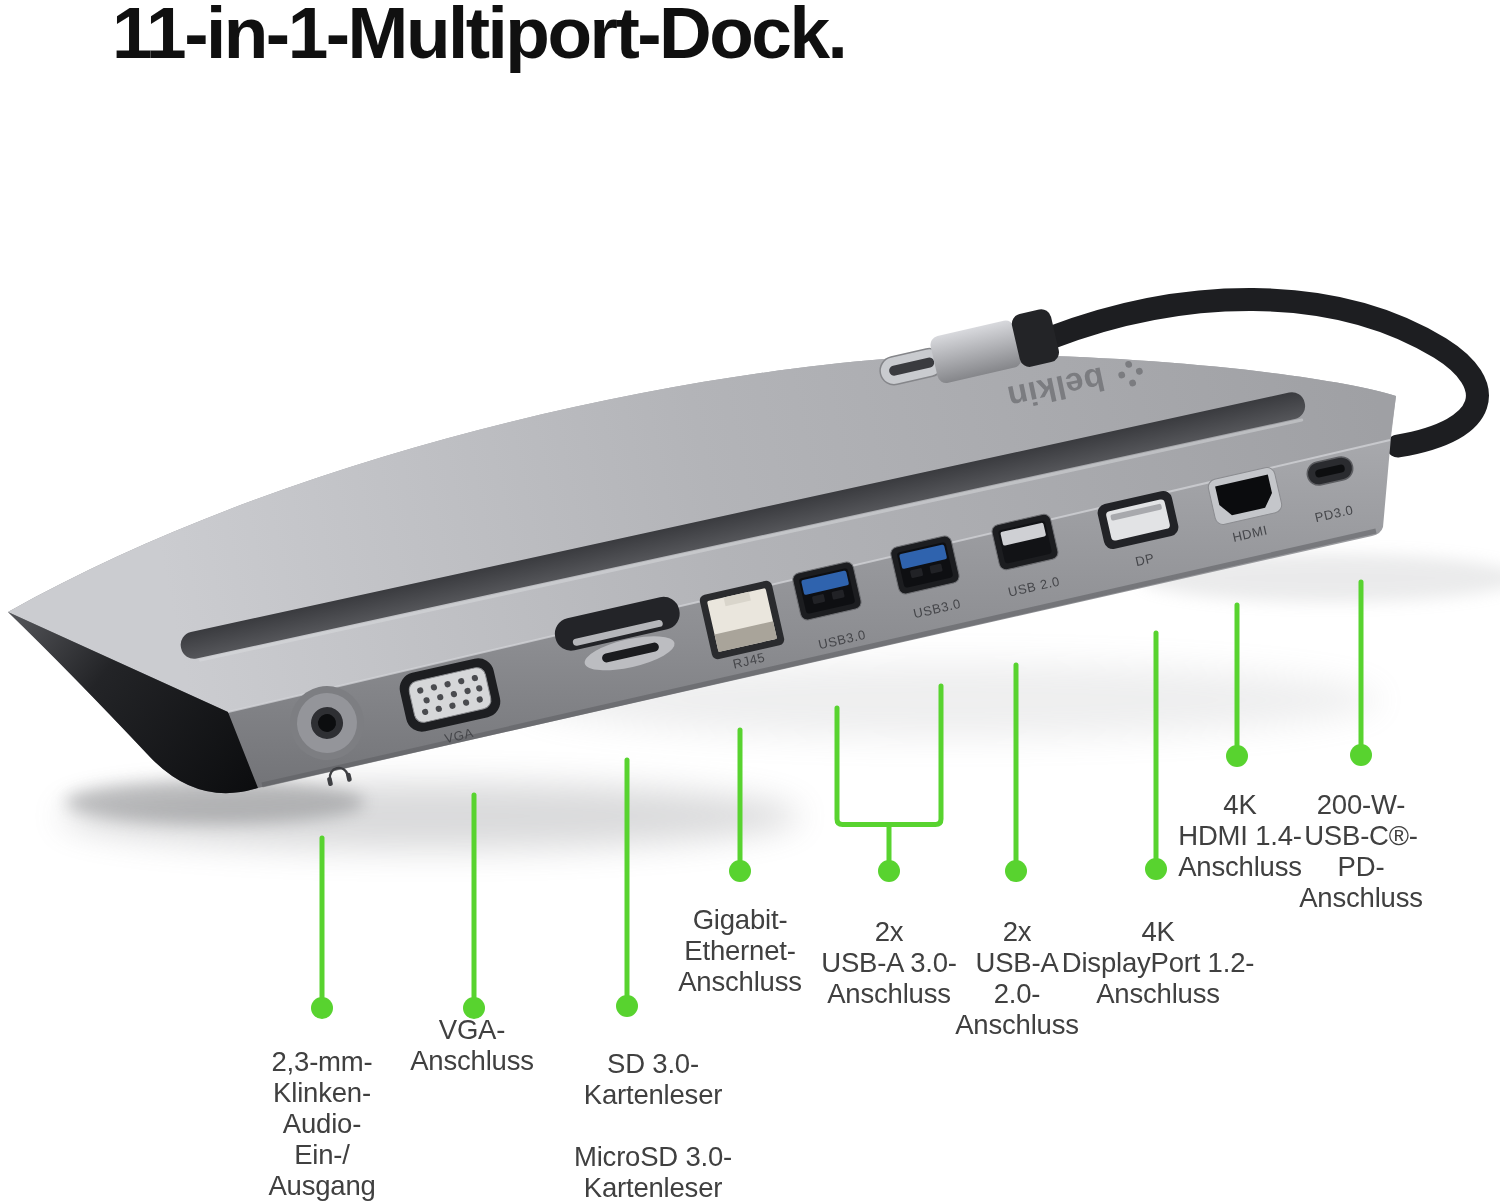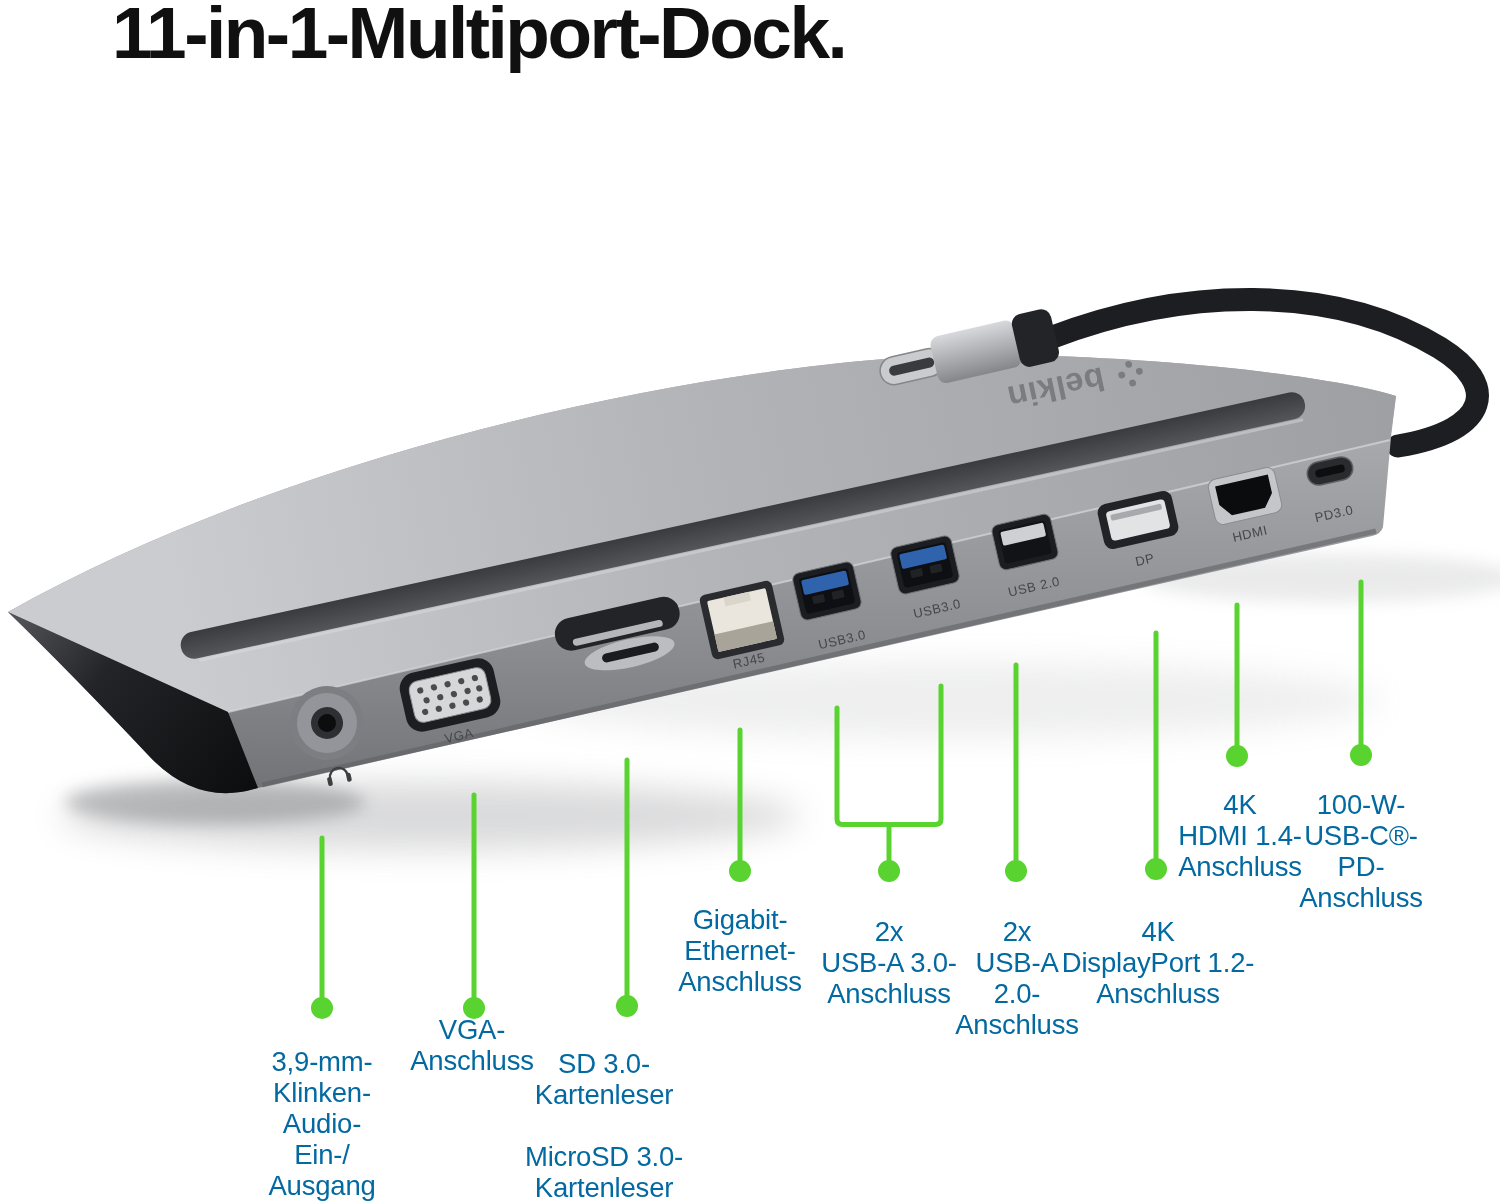--- a/index.html
+++ b/index.html
@@ -2,21 +2,21 @@
 <html><head>
 <meta charset="utf-8">
 <style>
   html,body{margin:0;padding:0;background:#ffffff;}
   body{width:1500px;height:1203px;position:relative;overflow:hidden;
        font-family:"Liberation Sans",sans-serif;}
   .title{position:absolute;left:112px;top:-4px;margin:0;
          font-size:73px;font-weight:700;letter-spacing:-2.5px;color:#101010;line-height:1.0;}
   .scene{position:absolute;left:0;top:0;width:1500px;height:1203px;}
   .callout{position:absolute;transform:translateX(-50%);text-align:center;
-           font-size:27.5px;line-height:31px;color:#0369a1;letter-spacing:-0.2px;
+           font-size:27.5px;line-height:31px;color:#404040;letter-spacing:-0.2px;
            white-space:pre-line;}
   svg text.portlabel{font-family:"Liberation Sans",sans-serif;font-size:13px;
            fill:#45464a;letter-spacing:0.6px;}
   svg text.brand{font-family:"Liberation Sans",sans-serif;font-weight:700;
            font-size:33px;fill:#7b7c80;letter-spacing:0.5px;}
 </style>
 </head>
 <body>
 
 <h1 class="title">11-in-1-Multiport-Dock.</h1>
@@ -223,44 +223,44 @@
       <line x1="1237" y1="605" x2="1237" y2="745" stroke="#58d32f" stroke-width="5"></line>
       <circle cx="1237" cy="756" r="11" fill="#58d32f"></circle>
     </g>
     <g>
       <line x1="1361" y1="582" x2="1361" y2="744" stroke="#58d32f" stroke-width="5"></line>
       <circle cx="1361" cy="755" r="11" fill="#58d32f"></circle>
     </g>
   </g>
 </svg>
 
-<div class="callout" style="left:322px;top:1046px">3,9-mm-
+<div class="callout" style="left:322px;top:1046px">2,3-mm-
 Klinken-
 Audio-
 Ein-/
 Ausgang</div>
 <div class="callout" style="left:472px;top:1014px">VGA-
 Anschluss</div>
-<div class="callout" style="left:604px;top:1048px">SD 3.0-
+<div class="callout" style="left:653px;top:1048px">SD 3.0-
 Kartenleser
 
 MicroSD 3.0-
 Kartenleser</div>
 <div class="callout" style="left:740px;top:904px">Gigabit-
 Ethernet-
 Anschluss</div>
 <div class="callout" style="left:889px;top:916px">2x
 USB-A 3.0-
 Anschluss</div>
 <div class="callout" style="left:1017px;top:916px">2x
 USB-A
 2.0-
 Anschluss</div>
 <div class="callout" style="left:1158px;top:916px">4K
 DisplayPort 1.2-
 Anschluss</div>
 <div class="callout" style="left:1240px;top:789px">4K
 HDMI 1.4-
 Anschluss</div>
-<div class="callout" style="left:1361px;top:789px">100-W-
+<div class="callout" style="left:1361px;top:789px">200-W-
 USB-C®-
 PD-
 Anschluss</div>
 
 </body></html>

